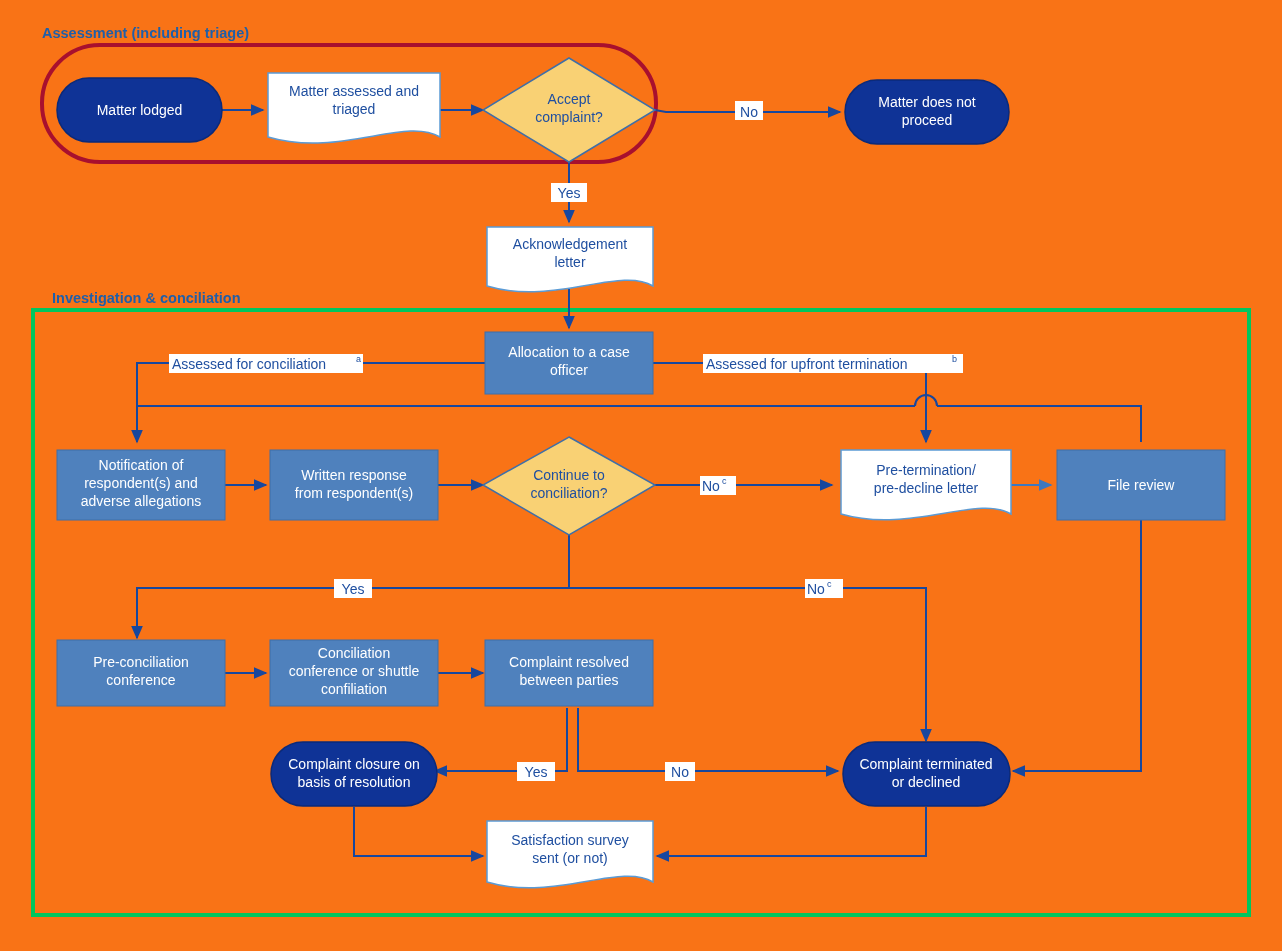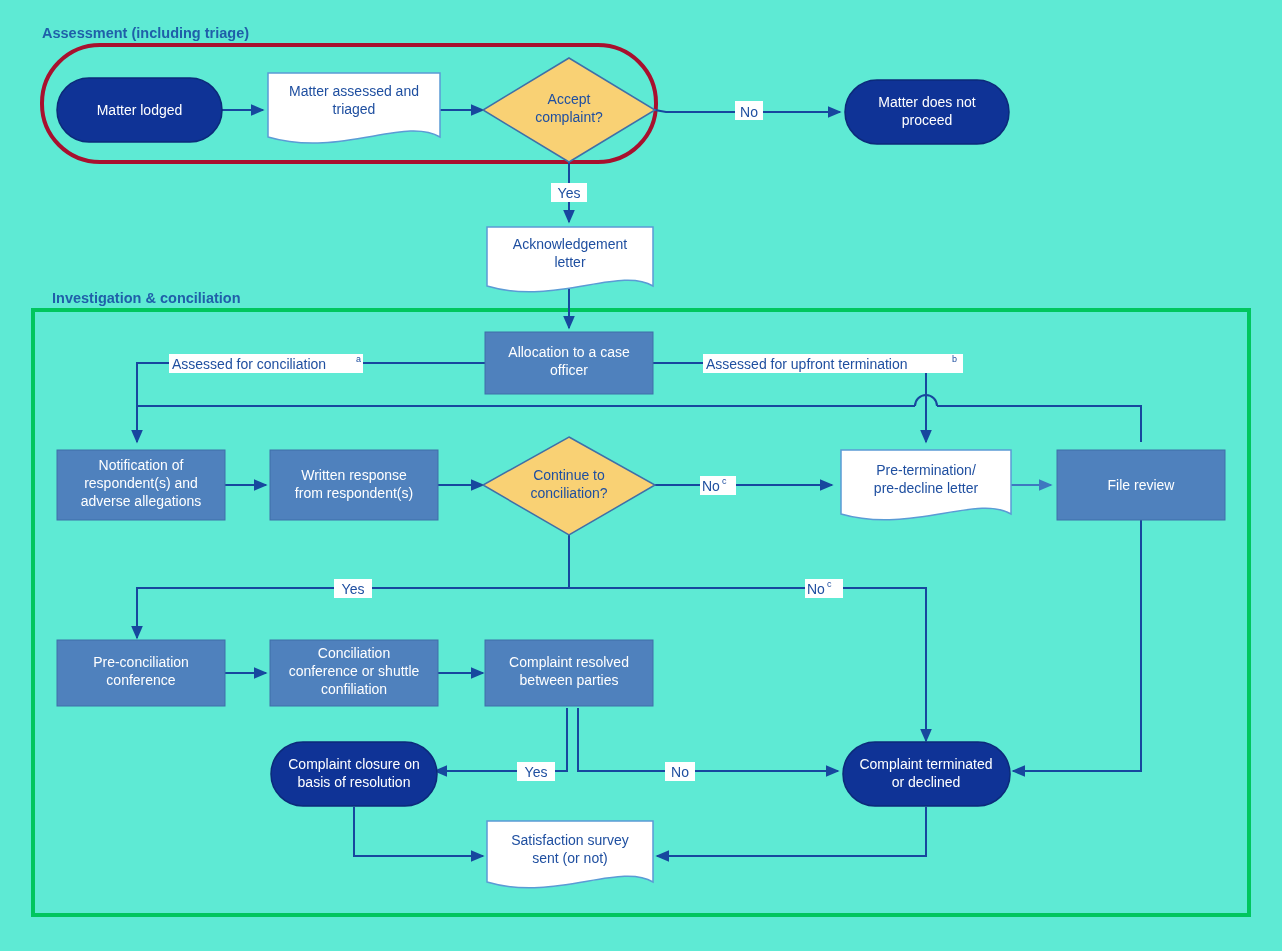--- a/index.html
+++ b/index.html
@@ -8,21 +8,21 @@
     padding: 0;
     background: #ffffff;
   }
   body {
     font-family: "Liberation Sans", sans-serif;
   }
   #canvas {
     position: relative;
     width: 1282px;
     height: 951px;
-    background: #5eead4;
+    background: #f97316;
     overflow: hidden;
   }
   svg.flow {
     position: absolute;
     left: 0;
     top: 0;
     width: 1282px;
     height: 951px;
   }
   .grp-label {

